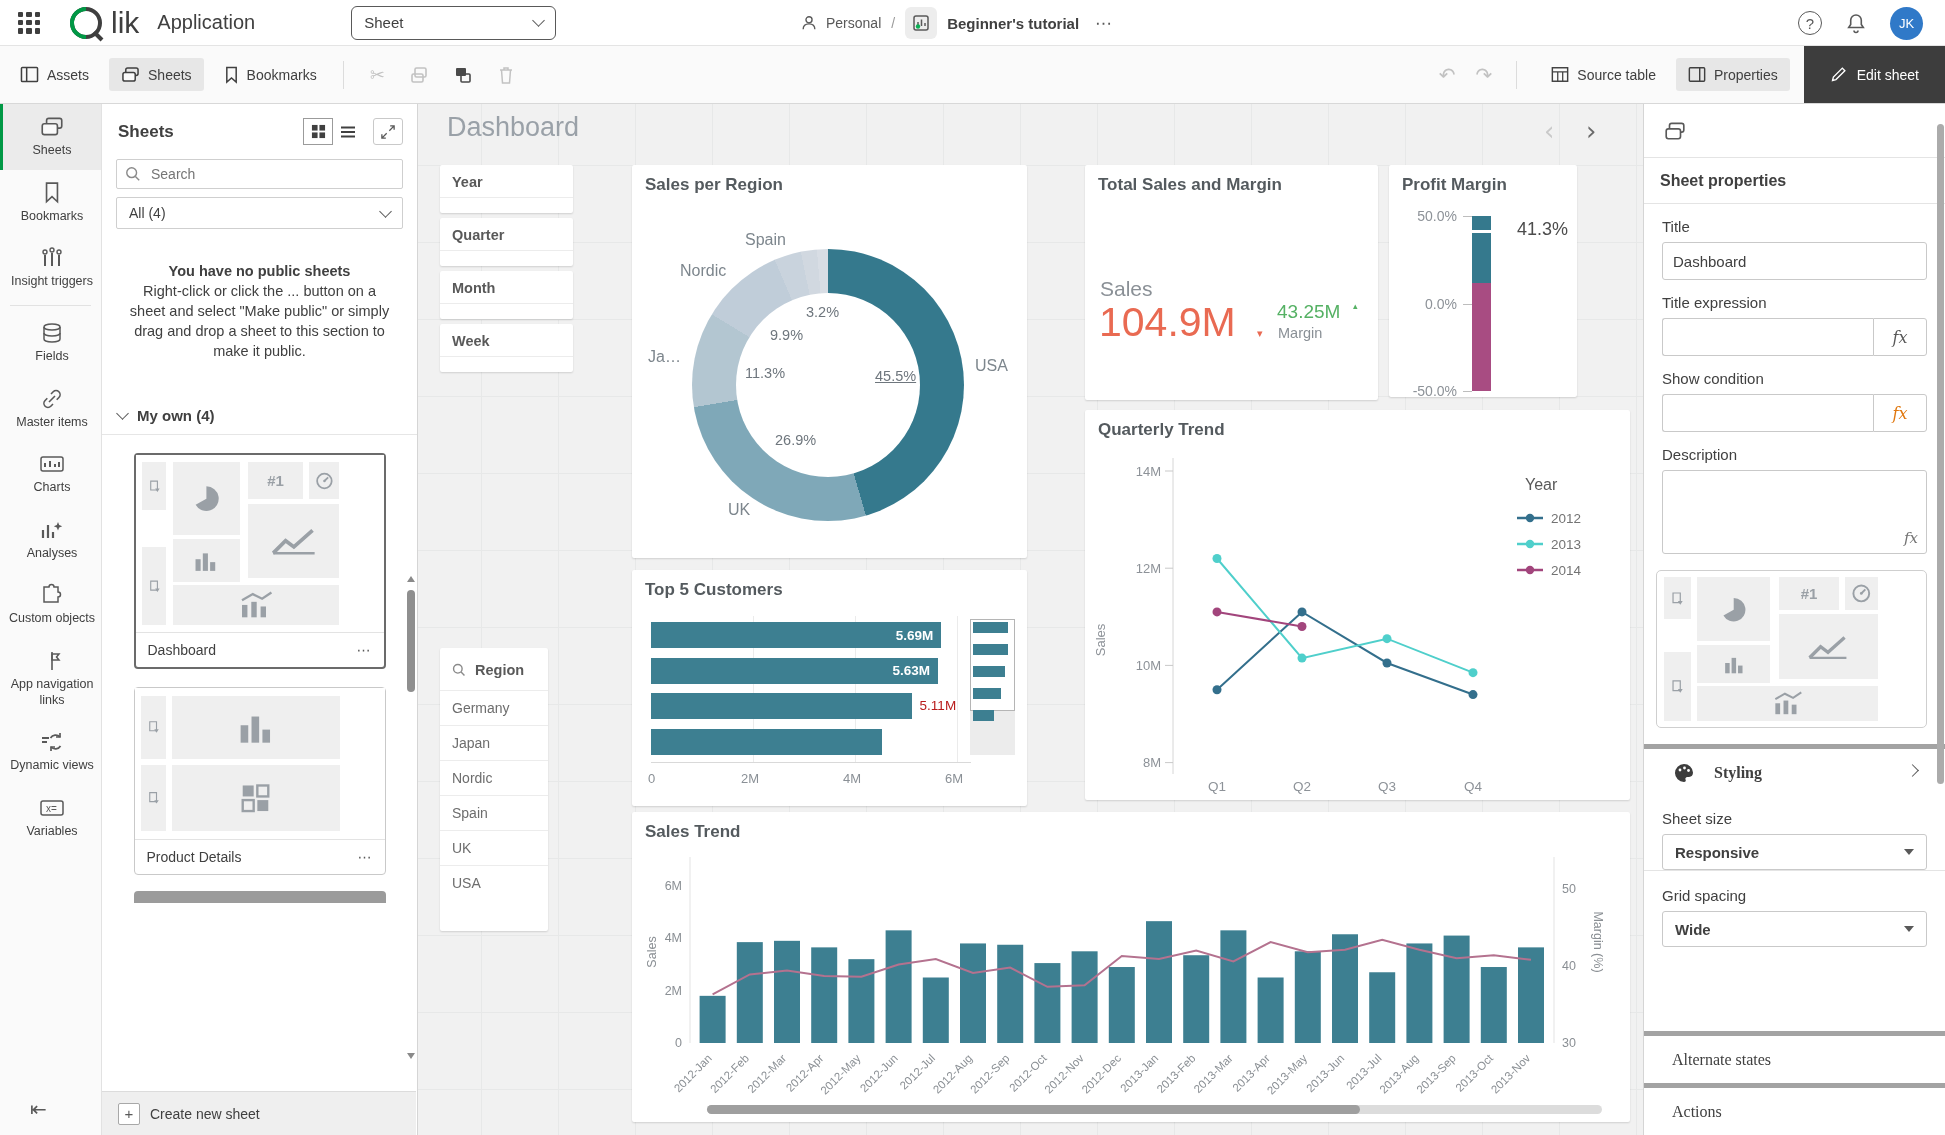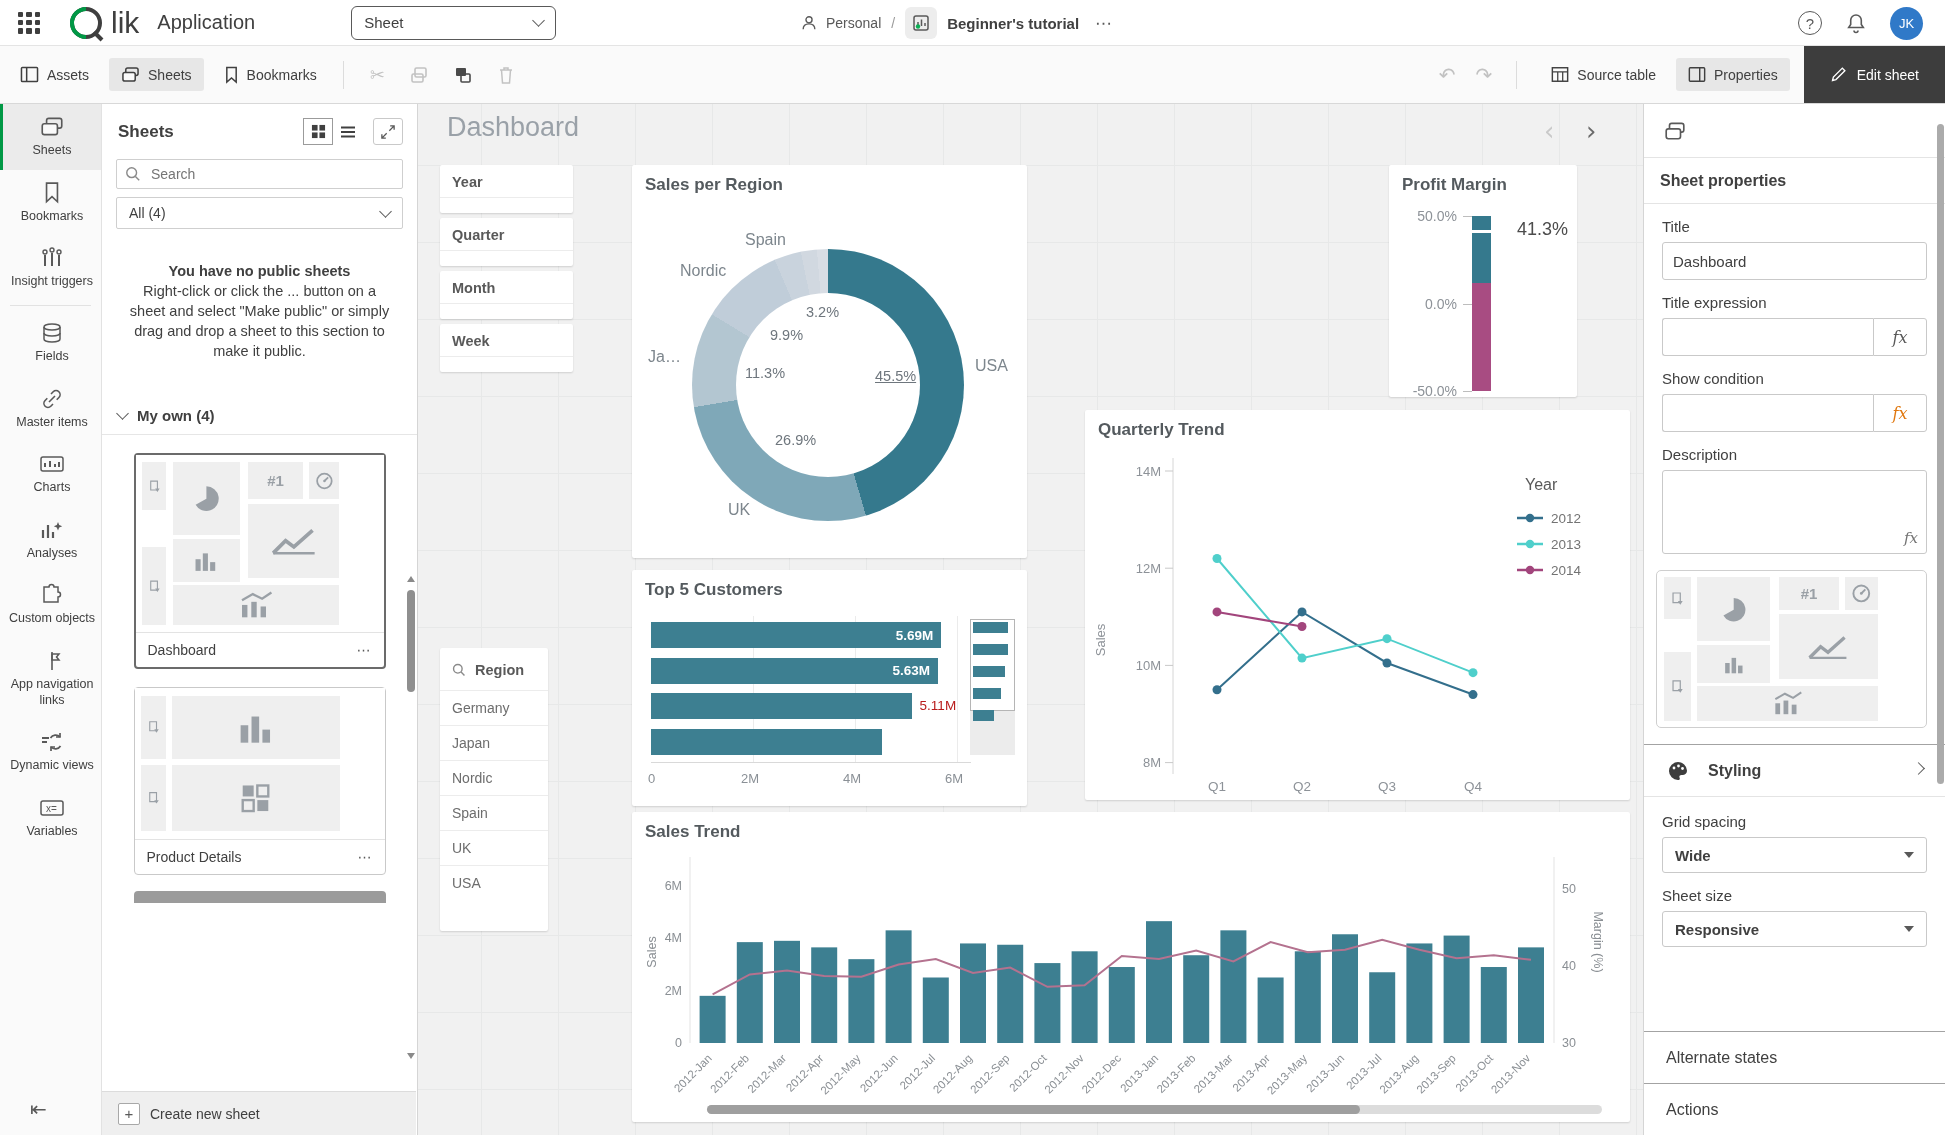--- a/index.html
+++ b/index.html
@@ -111,21 +111,21 @@
   .pgroup{padding:14px 18px 0 18px;}
   .plabel{font-size:15px;color:#404040;margin-bottom:7px;}
   .pinput{width:100%;height:38px;border:1px solid #c9c9c9;border-radius:3px;font-size:15px;color:#404040;padding:0 10px;font-family:inherit;outline:none;background:#fff;}
   .fxrow{display:flex;}
   .fxrow .pinput{border-radius:3px 0 0 3px;border-right:0;flex:1;}
   .fxbtn{width:54px;height:38px;border:1px solid #c9c9c9;border-radius:0 3px 3px 0;display:flex;align-items:center;justify-content:center;font-size:16px;font-style:italic;font-family:"DejaVu Serif",serif;cursor:pointer;background:#fff;}
   .fx-gray{color:#595959;} .fx-orange{color:#e07810;}
   .parea{position:relative;width:100%;height:84px;border:1px solid #c9c9c9;border-radius:3px;background:#fff;}
   .parea .fxmark{position:absolute;right:8px;bottom:6px;font-style:italic;font-family:"DejaVu Serif",serif;font-size:15px;color:#737373;}
   .pthumb{position:relative;margin:16px 18px 0 12px;height:158px;border:1px solid #cfcfcf;border-radius:5px;background:#fff;}
-  .prow{display:flex;align-items:center;height:52px;border-top:1px solid #a3a3a3;padding:0 22px;font-size:16px;font-weight:700;color:#404040;cursor:pointer;}
+  .prow{display:flex;align-items:center;height:52px;border-top:5px solid #a3a3a3;padding:0 28px;font-size:16px;font-weight:700;color:#404040;cursor:pointer;font-family:Liberation Serif, serif;}
   .prow .sp{flex:1;}
   .pselect{width:100%;height:36px;border:1px solid #c9c9c9;border-radius:3px;display:flex;align-items:center;padding:0 12px;font-size:15px;font-weight:700;color:#404040;cursor:pointer;background:#fff;}
   .pselect .sp{flex:1;}
   .tri-down{width:0;height:0;border-left:5px solid transparent;border-right:5px solid transparent;border-top:6px solid #595959;}
   .chev{display:inline-block;width:9px;height:9px;border-right:1.8px solid #595959;border-bottom:1.8px solid #595959;transform:rotate(45deg);margin-top:-4px;}
   .chev.right{transform:rotate(-45deg);}
   .vscroll{position:absolute;right:1px;width:7px;background:#ababab;border-radius:4px;}
   .sectionrows{position:absolute;left:0;right:0;bottom:0;}
 </style>
 </head>
@@ -587,20 +587,29 @@
             <div class="minibelow"></div>
             <div class="minibar" style="left: 0px; top: 4px; width: 35.278px;"></div>
             <div class="minibar" style="left: 0px; top: 26px; width: 34.906px;"></div>
             <div class="minibar" style="left: 0px; top: 48px; width: 31.682px;"></div>
             <div class="minibar" style="left: 0px; top: 70px; width: 28.024px;"></div>
             <div class="minibar" style="left: 0px; top: 92px; width: 21.39px;"></div>
           </div>
         </div>
     </div>
 
+    <div class="card" style="left:667px;top:61px;width:293px;height:235px;">
+      <span class="cardtitle">Total Sales and Margin</span>
+      <span class="kpi-sales-lbl">Sales</span>
+      <span class="kpi-val">104.9M</span>
+      <span class="kpi-val-arrow">▾</span>
+      <span class="kpi-sec">43.25M</span>
+      <span class="kpi-sec-arrow">▴</span>
+      <span class="kpi-sec-lbl">Margin</span>
+    </div>
 
     <div class="card" style="left:971px;top:61px;width:188px;height:232px;">
       <span class="cardtitle">Profit Margin</span>
       <div id="gauge-body">
           <div style="position: absolute; left: 83px; top: 51px; width: 19px; height: 66.5px; background: rgb(53, 121, 141);"></div>
           <div style="position: absolute; left: 83px; top: 117.5px; width: 19px; height: 108.5px; background: rgb(168, 76, 130);"></div>
           <div style="position: absolute; left: 83px; top: 64.725px; width: 19px; height: 3px; background: rgb(255, 255, 255);"></div>
           <span class="gtick" style="left: 13px; top: 43px;">50.0%</span>
           <div class="gtickline" style="top: 51px;"></div>
           <span class="gtick" style="left: 13px; top: 130.5px;">0.0%</span>
@@ -811,34 +820,34 @@
       <svg width="24" height="24" viewBox="0 0 24 24" style="margin-right:18px;">
         <path d="M12 3a9 9 0 1 0 0 18c1.6 0 2.2-1 1.6-2.2-.7-1.4.2-2.8 1.8-2.8H17a4.5 4.5 0 0 0 4-4.5A9 9 0 0 0 12 3z" fill="#3d3d3d"></path>
         <circle cx="8" cy="9" r="1.4" fill="#fff"></circle>
           <circle cx="12.5" cy="7" r="1.4" fill="#fff"></circle>
           <circle cx="16.5" cy="9.5" r="1.4" fill="#fff"></circle>
       </svg>
       <span class="sp">Styling</span>
       <span class="chev right"></span>
     </div>
 
+    <div class="pgroup">
+      <div class="plabel">Sheet size</div>
+      <div class="pselect">
+        <span class="sp">Responsive</span>
+        <span class="tri-down"></span>
+      </div>
+    </div>
     <div class="pgroup" style="border-top:1px solid #e4e4e4;padding-top:16px;">
       <div class="plabel">Grid spacing</div>
       <div class="pselect">
         <span class="sp">Wide</span>
         <span class="tri-down"></span>
       </div>
     </div>
-    <div class="pgroup">
-      <div class="plabel">Sheet size</div>
-      <div class="pselect">
-        <span class="sp">Responsive</span>
-        <span class="tri-down"></span>
-      </div>
-    </div>
 
     <div class="sectionrows">
       <div class="prow" style="font-weight:400;font-size:16px;">
         <span class="sp">Alternate states</span>
       </div>
       <div class="prow" style="font-weight:400;font-size:16px;">
         <span class="sp">Actions</span>
       </div>
     </div>
 

